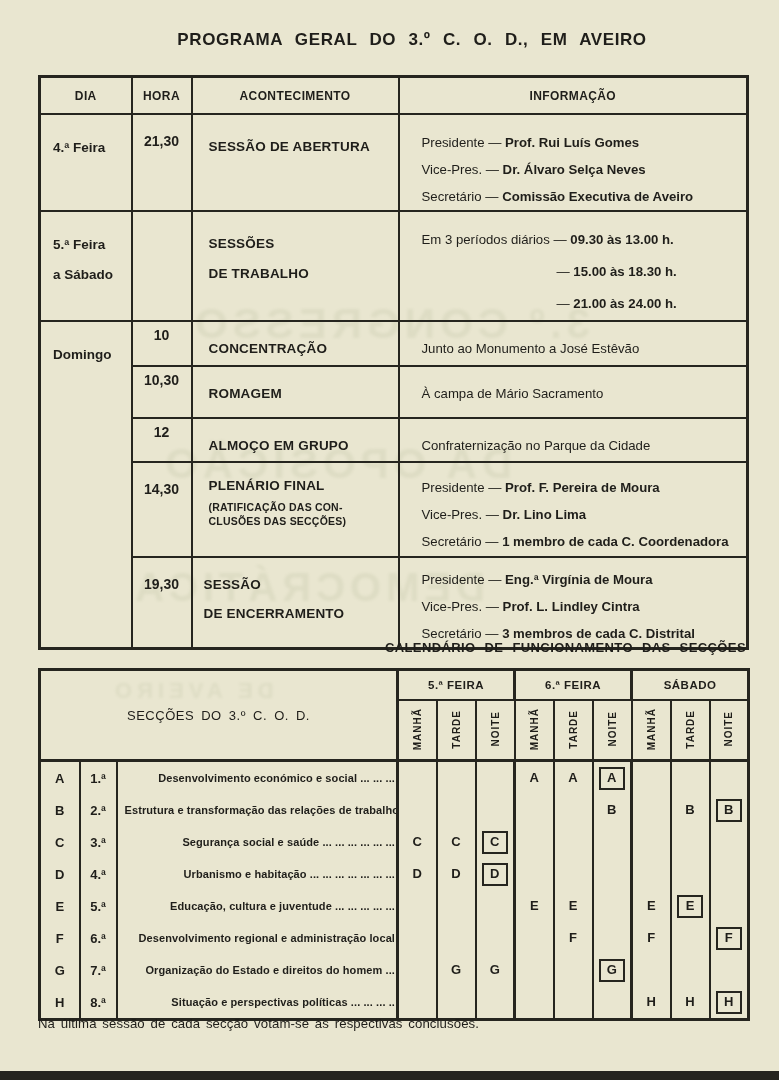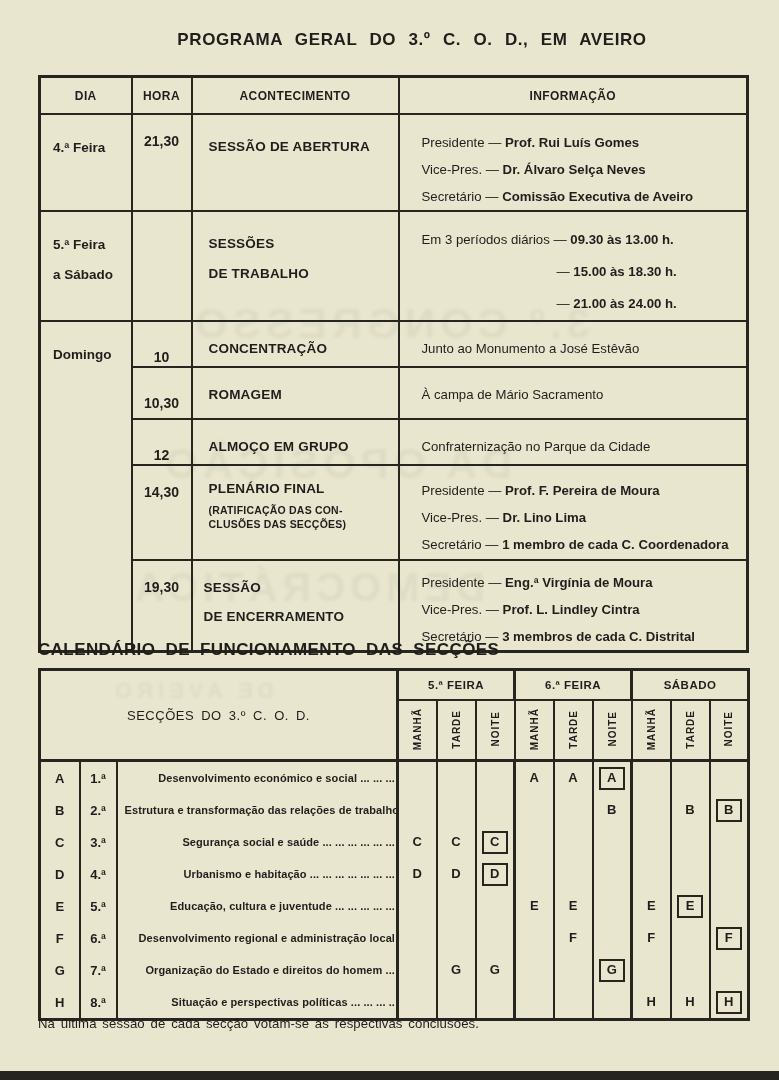--- a/index.html
+++ b/index.html
@@ -35,32 +35,32 @@
   .t1 td.day{padding:18px 0 0 12px;font-weight:bold;font-size:13.5px;line-height:30px;}
   .t1 td.hora{text-align:center;padding-top:18px;font-weight:bold;font-size:14px;}
   .t1 td.evt{padding:17px 0 0 16px;font-weight:bold;font-size:13.5px;line-height:30px;letter-spacing:.2px;}
   .t1 td.inf{padding:10px 0 0 22px;font-size:13.2px;}
   .il{line-height:27px;white-space:nowrap;}
   .il b{font-weight:700;}
   tr.r1 td.inf{padding-top:14px;}
   tr.r2 td.inf{padding-top:12px;}
   tr.r2 .il{line-height:32px;}
   .ind{padding-left:135px;}
-  tr.sub1 td.hora,tr.sub2 td.hora,tr.sub3 td.hora{padding-top:27px;}
+  tr.sub1 td.hora,tr.sub2 td.hora,tr.sub3 td.hora{padding-top:5px;}
   tr.sub1 td.evt,tr.sub2 td.evt,tr.sub3 td.evt{padding-top:12px;}
   tr.sub1 td.inf,tr.sub2 td.inf,tr.sub3 td.inf{padding-top:13px;}
   tr.sub4 td.evt{padding-top:14px;line-height:18px;}
   .note{font-size:10.5px;line-height:14px;margin-top:5px;letter-spacing:.2px;}
   tr.sub4 td.inf{padding-top:11px;}
   tr.sub5 td.evt{padding-top:12px;line-height:29px;padding-left:11px;}
   tr.sub5 td.inf{padding-top:8px;}
   
   .cal-title{
-    position:absolute;top:640px;left:38px;width:708px;text-align:left;
-    font-size:17px;font-weight:bold;letter-spacing:.4px;word-spacing:5px;z-index:2;
+    position:absolute;top:640px;left:38px;width:708px;text-align:right;
+    font-size:13px;font-weight:bold;letter-spacing:.4px;word-spacing:5px;z-index:2;
   }
   .t2{
     position:absolute;left:38px;top:668px;width:708px;z-index:1;
     border-collapse:collapse;table-layout:fixed;
     border:3px solid #26251f;
   }
   .t2 th{background:transparent;}
   .t2 th.corner{
     border-right:3px solid #26251f;border-bottom:3px solid #26251f;
     font-size:13px;font-weight:normal;text-align:center;vertical-align:middle;

